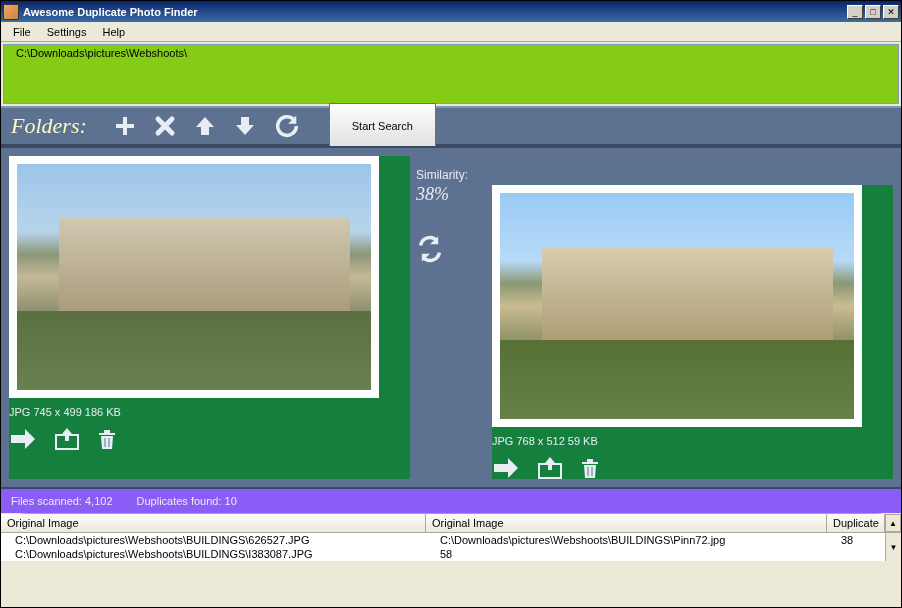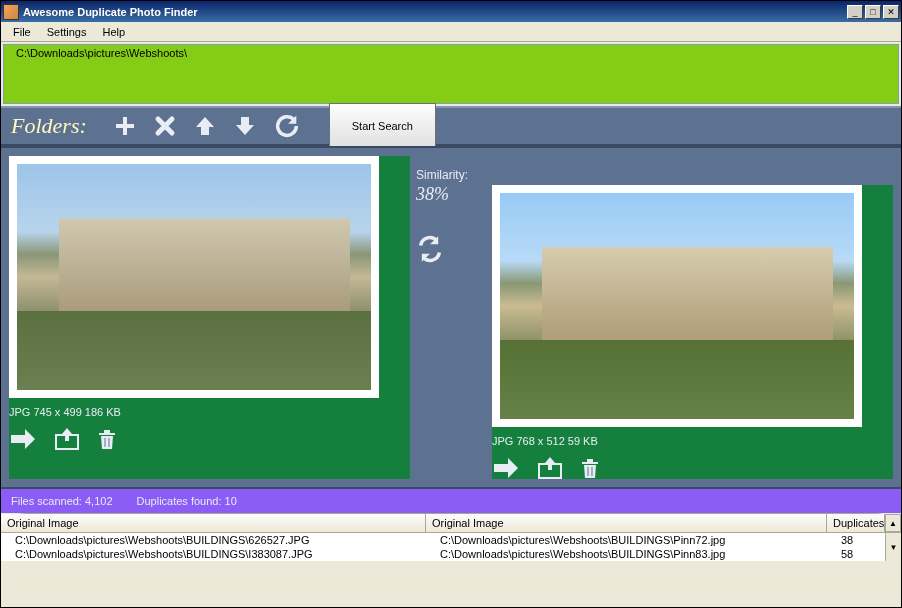--- a/index.html
+++ b/index.html
@@ -154,33 +154,32 @@
 
 <div class="statusline">
   <span>Files scanned: 4,102</span>
   <span>Duplicates found: 10</span>
 </div>
 
 <div class="tablewrap">
   <div class="thead">
     <div class="th orig">Original Image</div>
     <div class="th dup">Original Image</div>
-    <div class="th sim">Duplicates</div>
+    <div class="th sim">Duplicate</div>
     <div class="scroll-up">▲</div>
   </div>
   <div class="tbody">
     <div style="display:flex">
       <div style="flex:1">
         <div class="trow">
           <div class="td orig">C:\Downloads\pictures\Webshoots\BUILDINGS\626527.JPG</div>
           <div class="td dup">C:\Downloads\pictures\Webshoots\BUILDINGS\Pinn72.jpg</div>
           <div class="td sim">38</div>
         </div>
         <div class="trow">
           <div class="td orig">C:\Downloads\pictures\Webshoots\BUILDINGS\I383087.JPG</div>
-          <div class="td dup">C:\Downloads\pictures\Webshoots\BUILDINGS\Pinn83.jpg</div>
           <div class="td sim">58</div>
         </div>
       </div>
       <div class="sbtn">▼</div>
     </div>
   </div>
 </div>
 
 </body></html>

